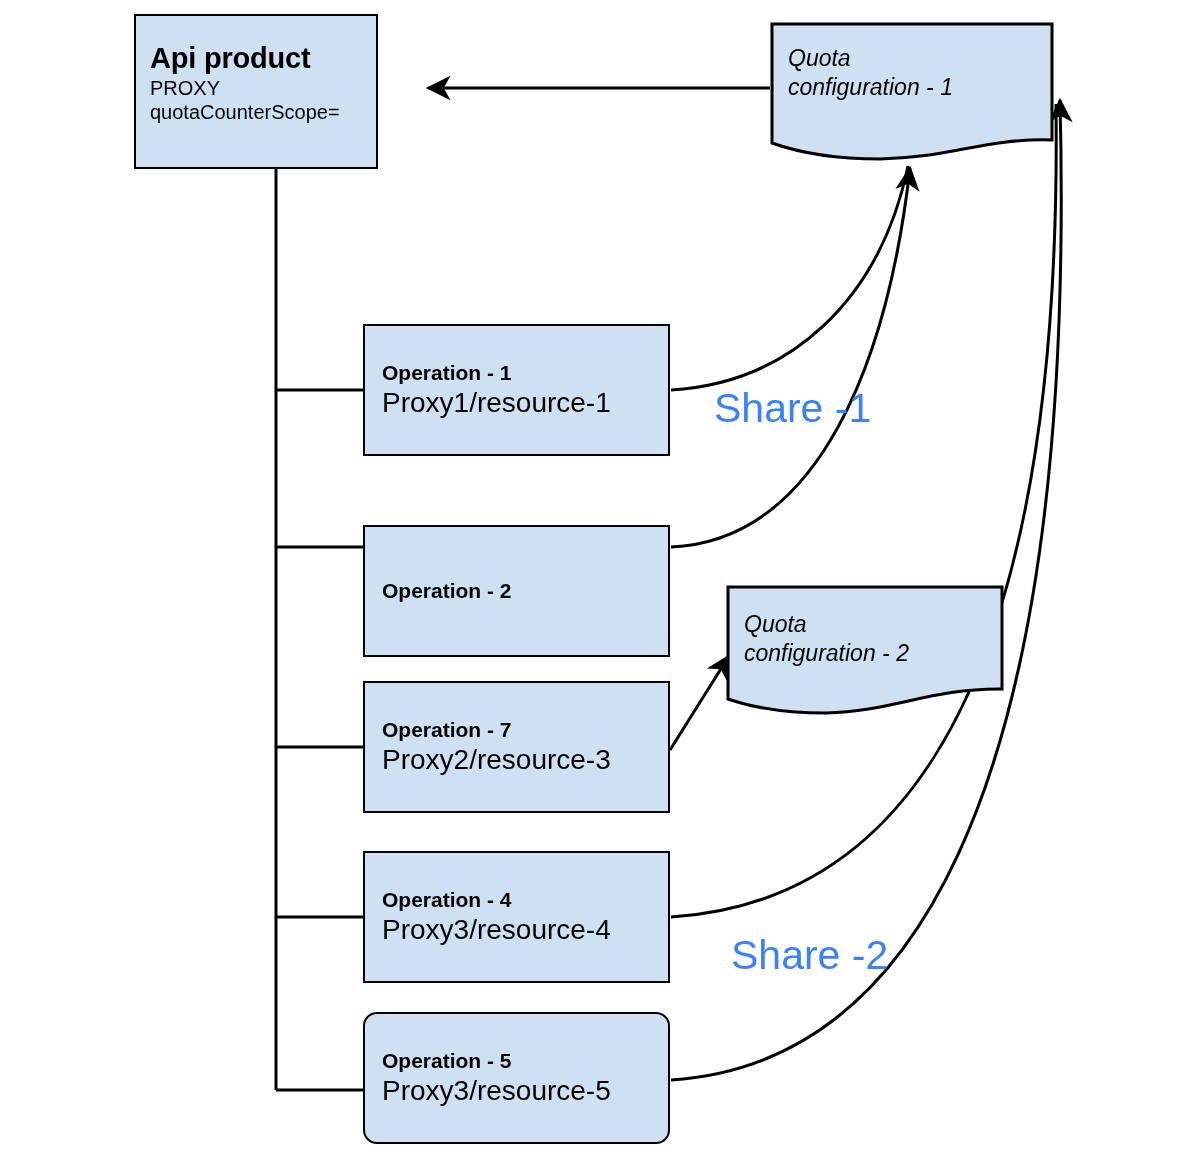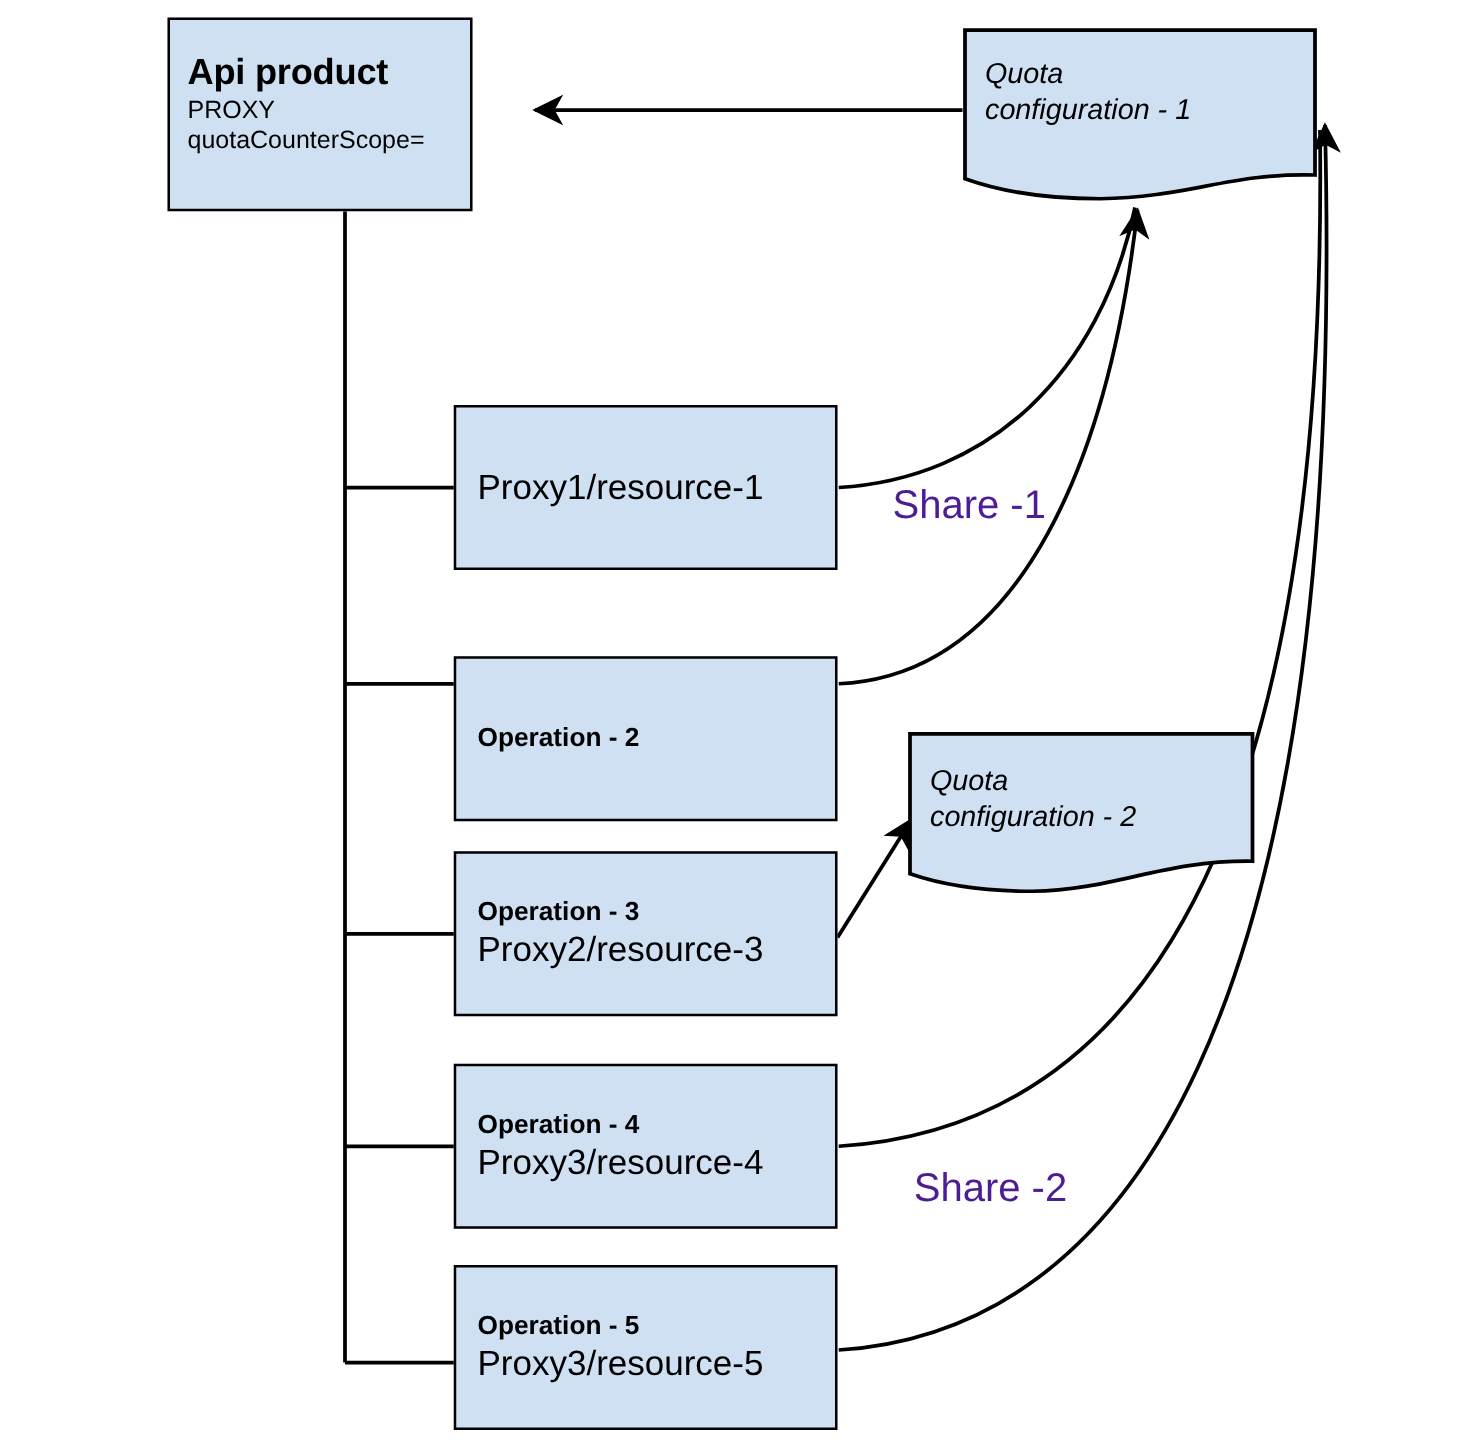--- a/index.html
+++ b/index.html
@@ -69,21 +69,21 @@
     width: 307px;
     height: 132px;
     padding-left: 17px;
   }
   .op .t1 { font-size: 21px; }
   .op .t2 { font-size: 28px; }
   #op-1 { top: 324px; }
   #op-2 { top: 481px; margin-top: 44px; }
   #op-3 { top: 681px; }
   #op-4 { top: 851px; }
-  #op-5 { top: 1012px; }
+  #op-5 { top: 1012px; border-radius: 14px; }
 
   
   .doc {
     position: absolute;
     font-style: italic;
   }
   .doc svg.shape {
     position: absolute;
     left: 0; top: 0;
     overflow: visible;
@@ -99,22 +99,22 @@
     line-height: 1.28;
   }
   #quota-1 { left: 770px; top: 22px; width: 284px; height: 140px; }
   #quota-1 .doc-text { padding-top: 22px; }
   #quota-2 { left: 726px; top: 585px; width: 278px; height: 132px; }
   #quota-2 .doc-text { padding-top: 25px; }
 
   
   .edge-label {
     position: absolute;
-    color: #4c1d95;
-    font-size: 32px;
+    color: #3b82f6;
+    font-size: 41px;
     white-space: nowrap;
   }
   #share-1-label { left: 714px; top: 385px; }
   #share-2-label { left: 731px; top: 932px; }
 </style>
 </head>
 <body>
 
 <div id="canvas">
 
@@ -144,27 +144,28 @@
     <path d="M 671 1080 C 900 1065 1078 820 1060 100" fill="none" stroke="#000" stroke-width="3" marker-end="url(#arrow)"></path>
   </svg>
 
   <div class="node" id="api-product">
     <span class="t1">Api product</span>
     <span class="t2">PROXY</span>
     <span class="t2">quotaCounterScope=</span>
   </div>
 
   <div class="node op" id="op-1">
+    <span class="t1">Operation - 1</span>
     <span class="t2">Proxy1/resource-1</span>
   </div>
   <div class="node op" id="op-2">
     <span class="t1">Operation - 2</span>
   </div>
   <div class="node op" id="op-3">
-    <span class="t1">Operation - 3</span>
+    <span class="t1">Operation - 7</span>
     <span class="t2">Proxy2/resource-3</span>
   </div>
   <div class="node op" id="op-4">
     <span class="t1">Operation - 4</span>
     <span class="t2">Proxy3/resource-4</span>
   </div>
   <div class="node op" id="op-5">
     <span class="t1">Operation - 5</span>
     <span class="t2">Proxy3/resource-5</span>
   </div>

